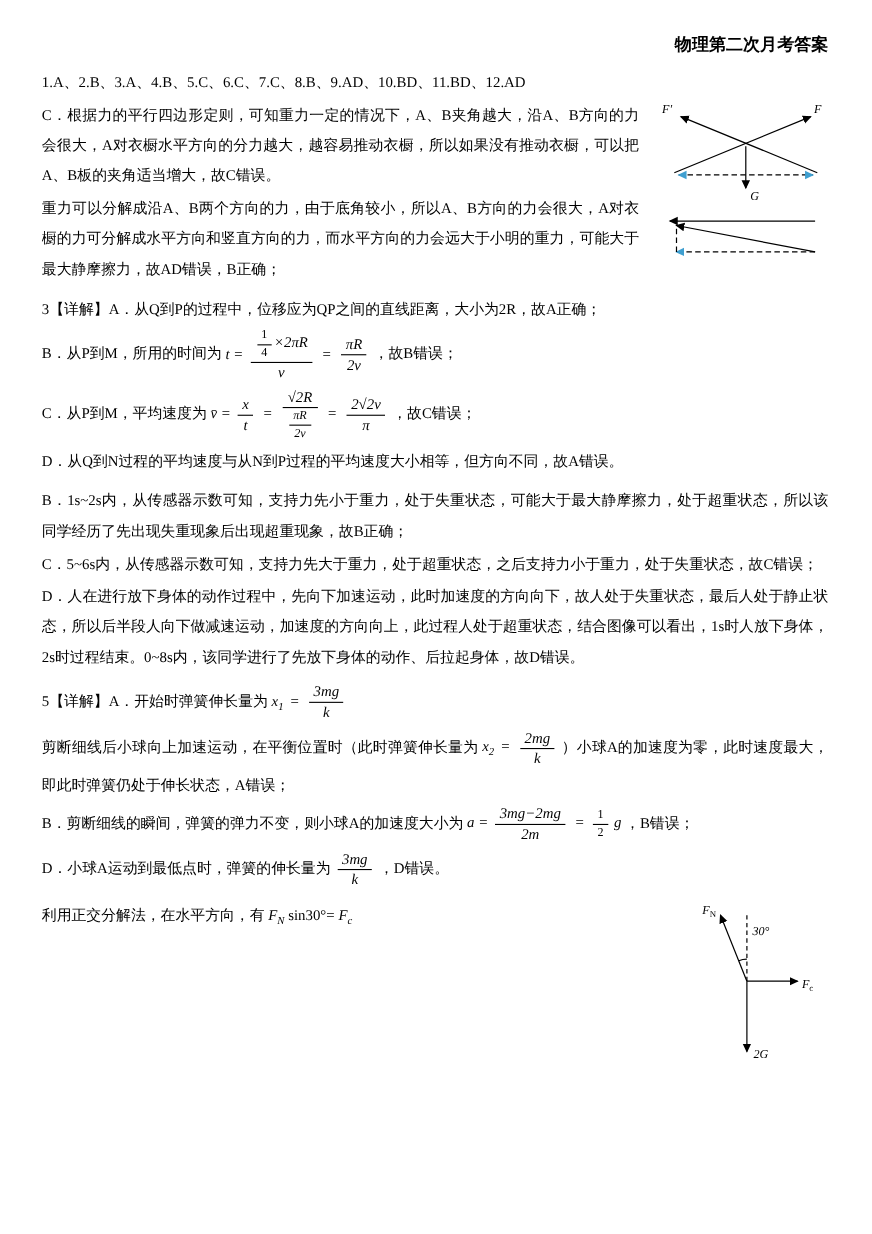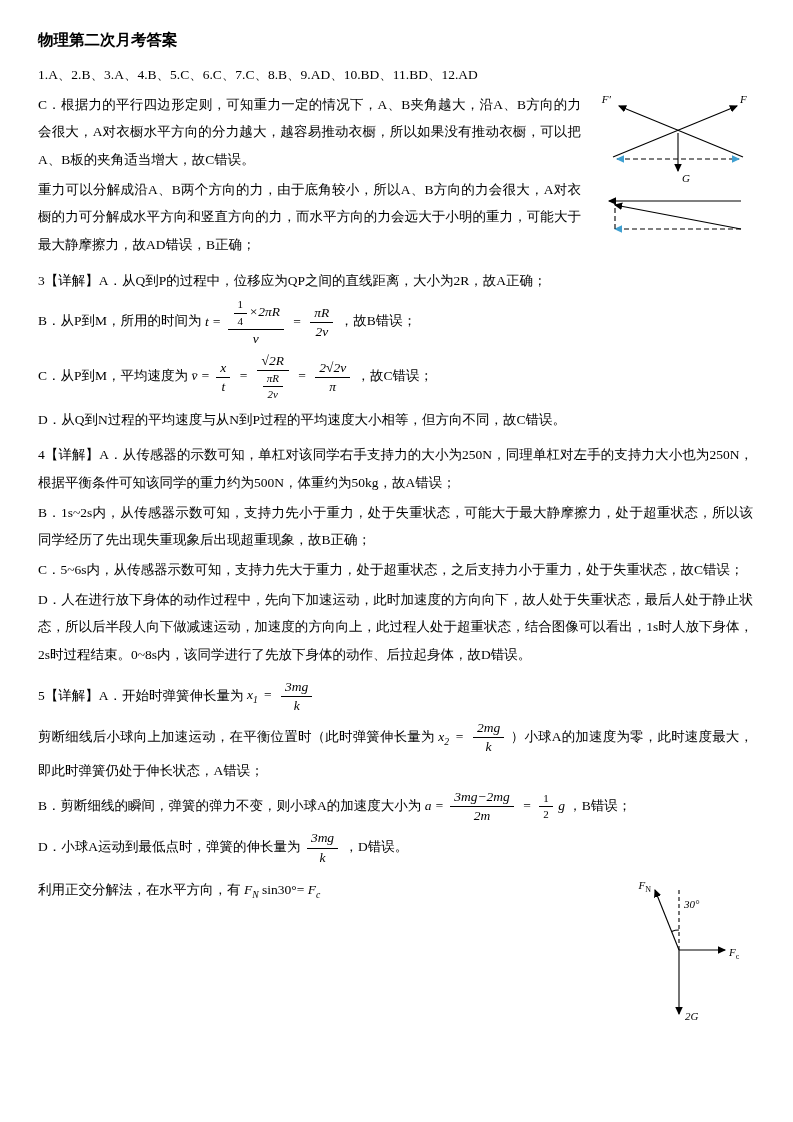--- a/index.html
+++ b/index.html
@@ -2,21 +2,21 @@
 <html><head>
 <meta charset="utf-8">
 <style>
   * { margin:0; padding:0; box-sizing:border-box; }
   html,body { background:#ffffff; }
   .page {
     width:793px; height:1122px; margin:0 auto; background:#ffffff; color:#000;
     padding:30px 40px 20px 38px; position:relative; overflow:hidden;
     font-family:"Liberation Serif","DejaVu Serif",serif; font-size:13.5px;
   }
-  .title { text-align:left; font-weight:bold; font-size:15.5px; margin-bottom:10px; }
+  .title { text-align:right; font-weight:bold; font-size:15.5px; margin-bottom:10px; }
   .answers { margin-bottom:8px;font-family:Liberation Serif, serif; }
   .q { margin-bottom:6px; overflow:hidden; }
   .line { line-height:2.05; text-align:justify; margin-bottom:2px; }
   .figwrap { float:right; margin:2px 0 6px 12px; display:flex; flex-direction:column; gap:6px; align-items:center; }
   .fig-q6 { float:right; margin:0 0 0 12px; }
   .mi { font-style:italic; }
   .mo { margin:0 3px; }
   .math { white-space:nowrap; }
   .sub { vertical-align:sub; font-size:0.72em; font-style:italic; }
   .frac { display:inline-block; vertical-align:middle; text-align:center; margin:2px 3px; line-height:1.2; }
@@ -105,25 +105,24 @@
           <span class="den"><span class="frac sm"><span class="num mi">πR</span><span class="den mi">2v</span></span></span>
         </span>
         <span class="mo">=</span>
         <span class="frac">
           <span class="num mi">2√2v</span>
           <span class="den mi">π</span>
         </span>
       </span>
       <span>，故C错误；</span>
     </p>
-    <p class="line">D．从Q到N过程的平均速度与从N到P过程的平均速度大小相等，但方向不同，故C错误。</p>
-  </section>
-
-  <section class="q">
-    <p class="line">4【详解】A．从传感器的示数可知，单杠对该同学右手支持力的大小为250N，同理单杠对左手的支持力大小也为250N，根据平衡条件可知该同学的重力约为500N，体重约为50kg，故A错误；</p>
+    <p class="line">D．从Q到N过程的平均速度与从N到P过程的平均速度大小相等，但方向不同，故A错误。</p>
+  </section>
+
+  <section class="q">
     <p class="line">B．1s~2s内，从传感器示数可知，支持力先小于重力，处于失重状态，可能大于最大静摩擦力，处于超重状态，所以该同学经历了先出现失重现象后出现超重现象，故B正确；</p>
     <p class="line">C．5~6s内，从传感器示数可知，支持力先大于重力，处于超重状态，之后支持力小于重力，处于失重状态，故C错误；</p>
     <p class="line">D．人在进行放下身体的动作过程中，先向下加速运动，此时加速度的方向向下，故人处于失重状态，最后人处于静止状态，所以后半段人向下做减速运动，加速度的方向向上，此过程人处于超重状态，结合图像可以看出，1s时人放下身体，2s时过程结束。0~8s内，该同学进行了先放下身体的动作、后拉起身体，故D错误。</p>
   </section>
 
   <section class="q">
     <p class="line">
       <span>5【详解】A．开始时弹簧伸长量为</span>
       <span class="math">
         <span class="mi">x</span><span class="sub">1</span>

